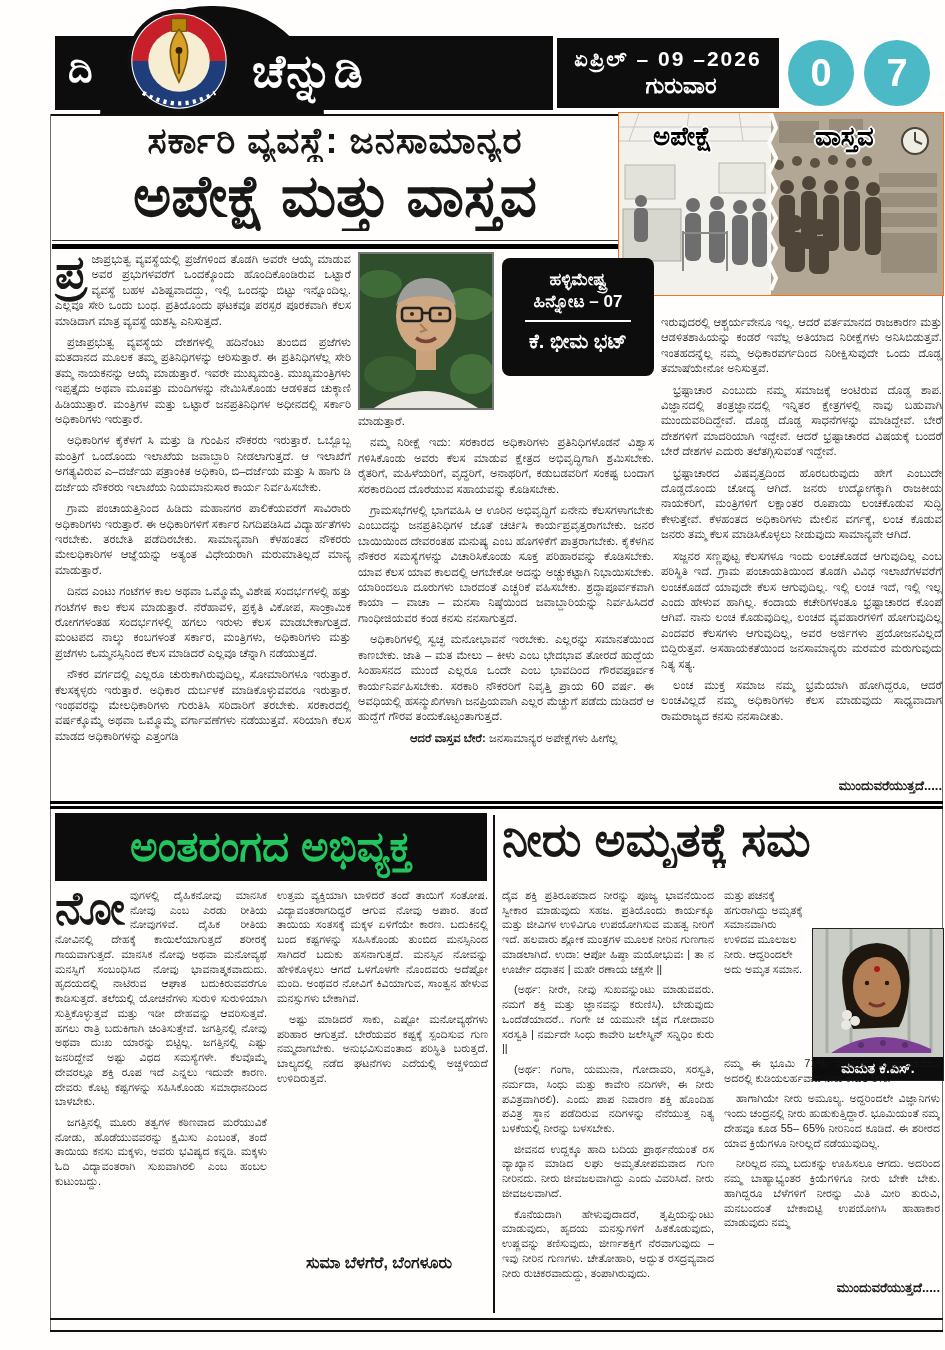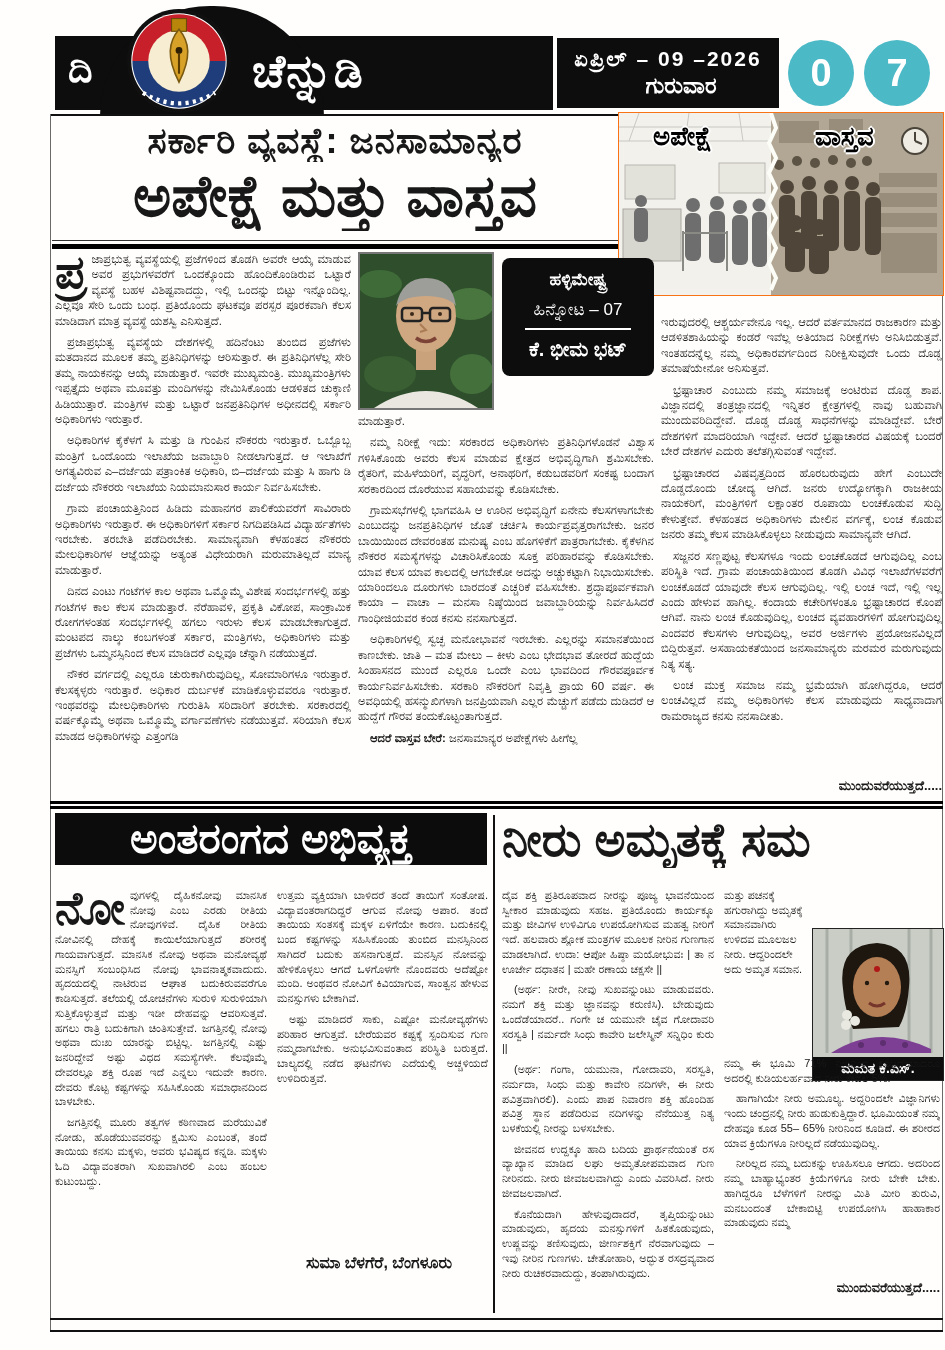--- a/index.html
+++ b/index.html
@@ -29,36 +29,36 @@
   .headline-rule-a{position:absolute;left:52px;top:240px;width:566px;height:1px;background:#333;}
   .headline-rule-b{position:absolute;left:52px;top:244px;width:566px;height:5px;background:#000;}
   .illu{position:absolute;left:618px;top:112px;width:324px;height:182px;border:1px solid #f97316;
         overflow:hidden;background:#22c55e;}
   .illu-label{position:absolute;top:8px;font-weight:800;font-size:26px;color:#000;
               text-shadow:-2px 0 #fff,2px 0 #fff,0 -2px #fff,0 2px #fff,-1px -1px #fff,1px 1px #fff;}
   .col{position:absolute;text-align:justify;font-size:11.5px;line-height:1.34;overflow:hidden;}
   .col p{margin:0 0 6px 0;text-indent:12px;}
   .col p.noind{text-indent:0;}
   .dropcap{float:left;font-size:46px;line-height:.82;font-weight:800;padding:2px 5px 0 0;text-indent:0;}
-  .b{font-weight:bold;}
+  .b{font-weight:bold;margin-left:40px;}
   .portrait{position:absolute;left:358px;top:252px;width:132px;height:154px;border:2px solid #777;
             overflow:hidden;background:#2d4a2c;}
   .bylinebox{position:absolute;left:502px;top:258px;width:152px;height:118px;background:#0d0d0d;
              border-radius:8px;color:#fff;text-align:center;padding-top:12px;box-sizing:border-box;}
   .bylinebox .l1{font-size:17px;font-weight:bold;}
-  .bylinebox .l2{font-size:17px;font-weight:normal;margin-top:10px;}
+  .bylinebox .l2{font-size:17px;font-weight:bold;margin-top:2px;}
   .bylinebox .sep{width:70%;height:2px;background:#fff;margin:8px auto;}
   .bylinebox .auth{font-size:20px;font-weight:bold;}
   .continue{position:absolute;text-align:right;font-weight:bold;font-size:13px;}
   
   .sep-thick{position:absolute;left:50px;top:801px;width:893px;height:8px;
              border-top:3px solid #000;border-bottom:3px solid #000;box-sizing:border-box;}
   .vdivider{position:absolute;left:493px;top:815px;width:2px;height:498px;background:#111;}
-  .la-banner{position:absolute;left:55px;top:813px;width:432px;height:52px;background:#0c0c0c;
-             color:#ffffff;display:flex;align-items:center;justify-content:center;
+  .la-banner{position:absolute;left:55px;top:813px;width:432px;height:68px;background:#0c0c0c;
+             color:#22c55e;display:flex;align-items:center;justify-content:center;
              font-size:42px;font-weight:800;white-space:nowrap;overflow:hidden;}
   .ra-headline{position:absolute;left:502px;top:812px;width:440px;font-size:47px;font-weight:800;
                white-space:nowrap;overflow:hidden;}
   .photo2{position:absolute;left:812px;top:886px;width:130px;border:1px solid #222;background:#c9cdc6;margin-top:42px;}
   .photo2 .cap{background:#0d0d0d;color:#fff;text-align:center;font-size:14px;font-weight:bold;
                padding:3px 0;}
   .sig{position:absolute;left:270px;top:1254px;width:218px;text-align:center;
        font-weight:800;font-size:16px;}
   .bottom-rule-a{position:absolute;left:50px;top:1318px;width:893px;height:2px;background:#111;}
   .bottom-rule-b{position:absolute;left:50px;top:1330px;width:893px;height:2px;background:#111;}

